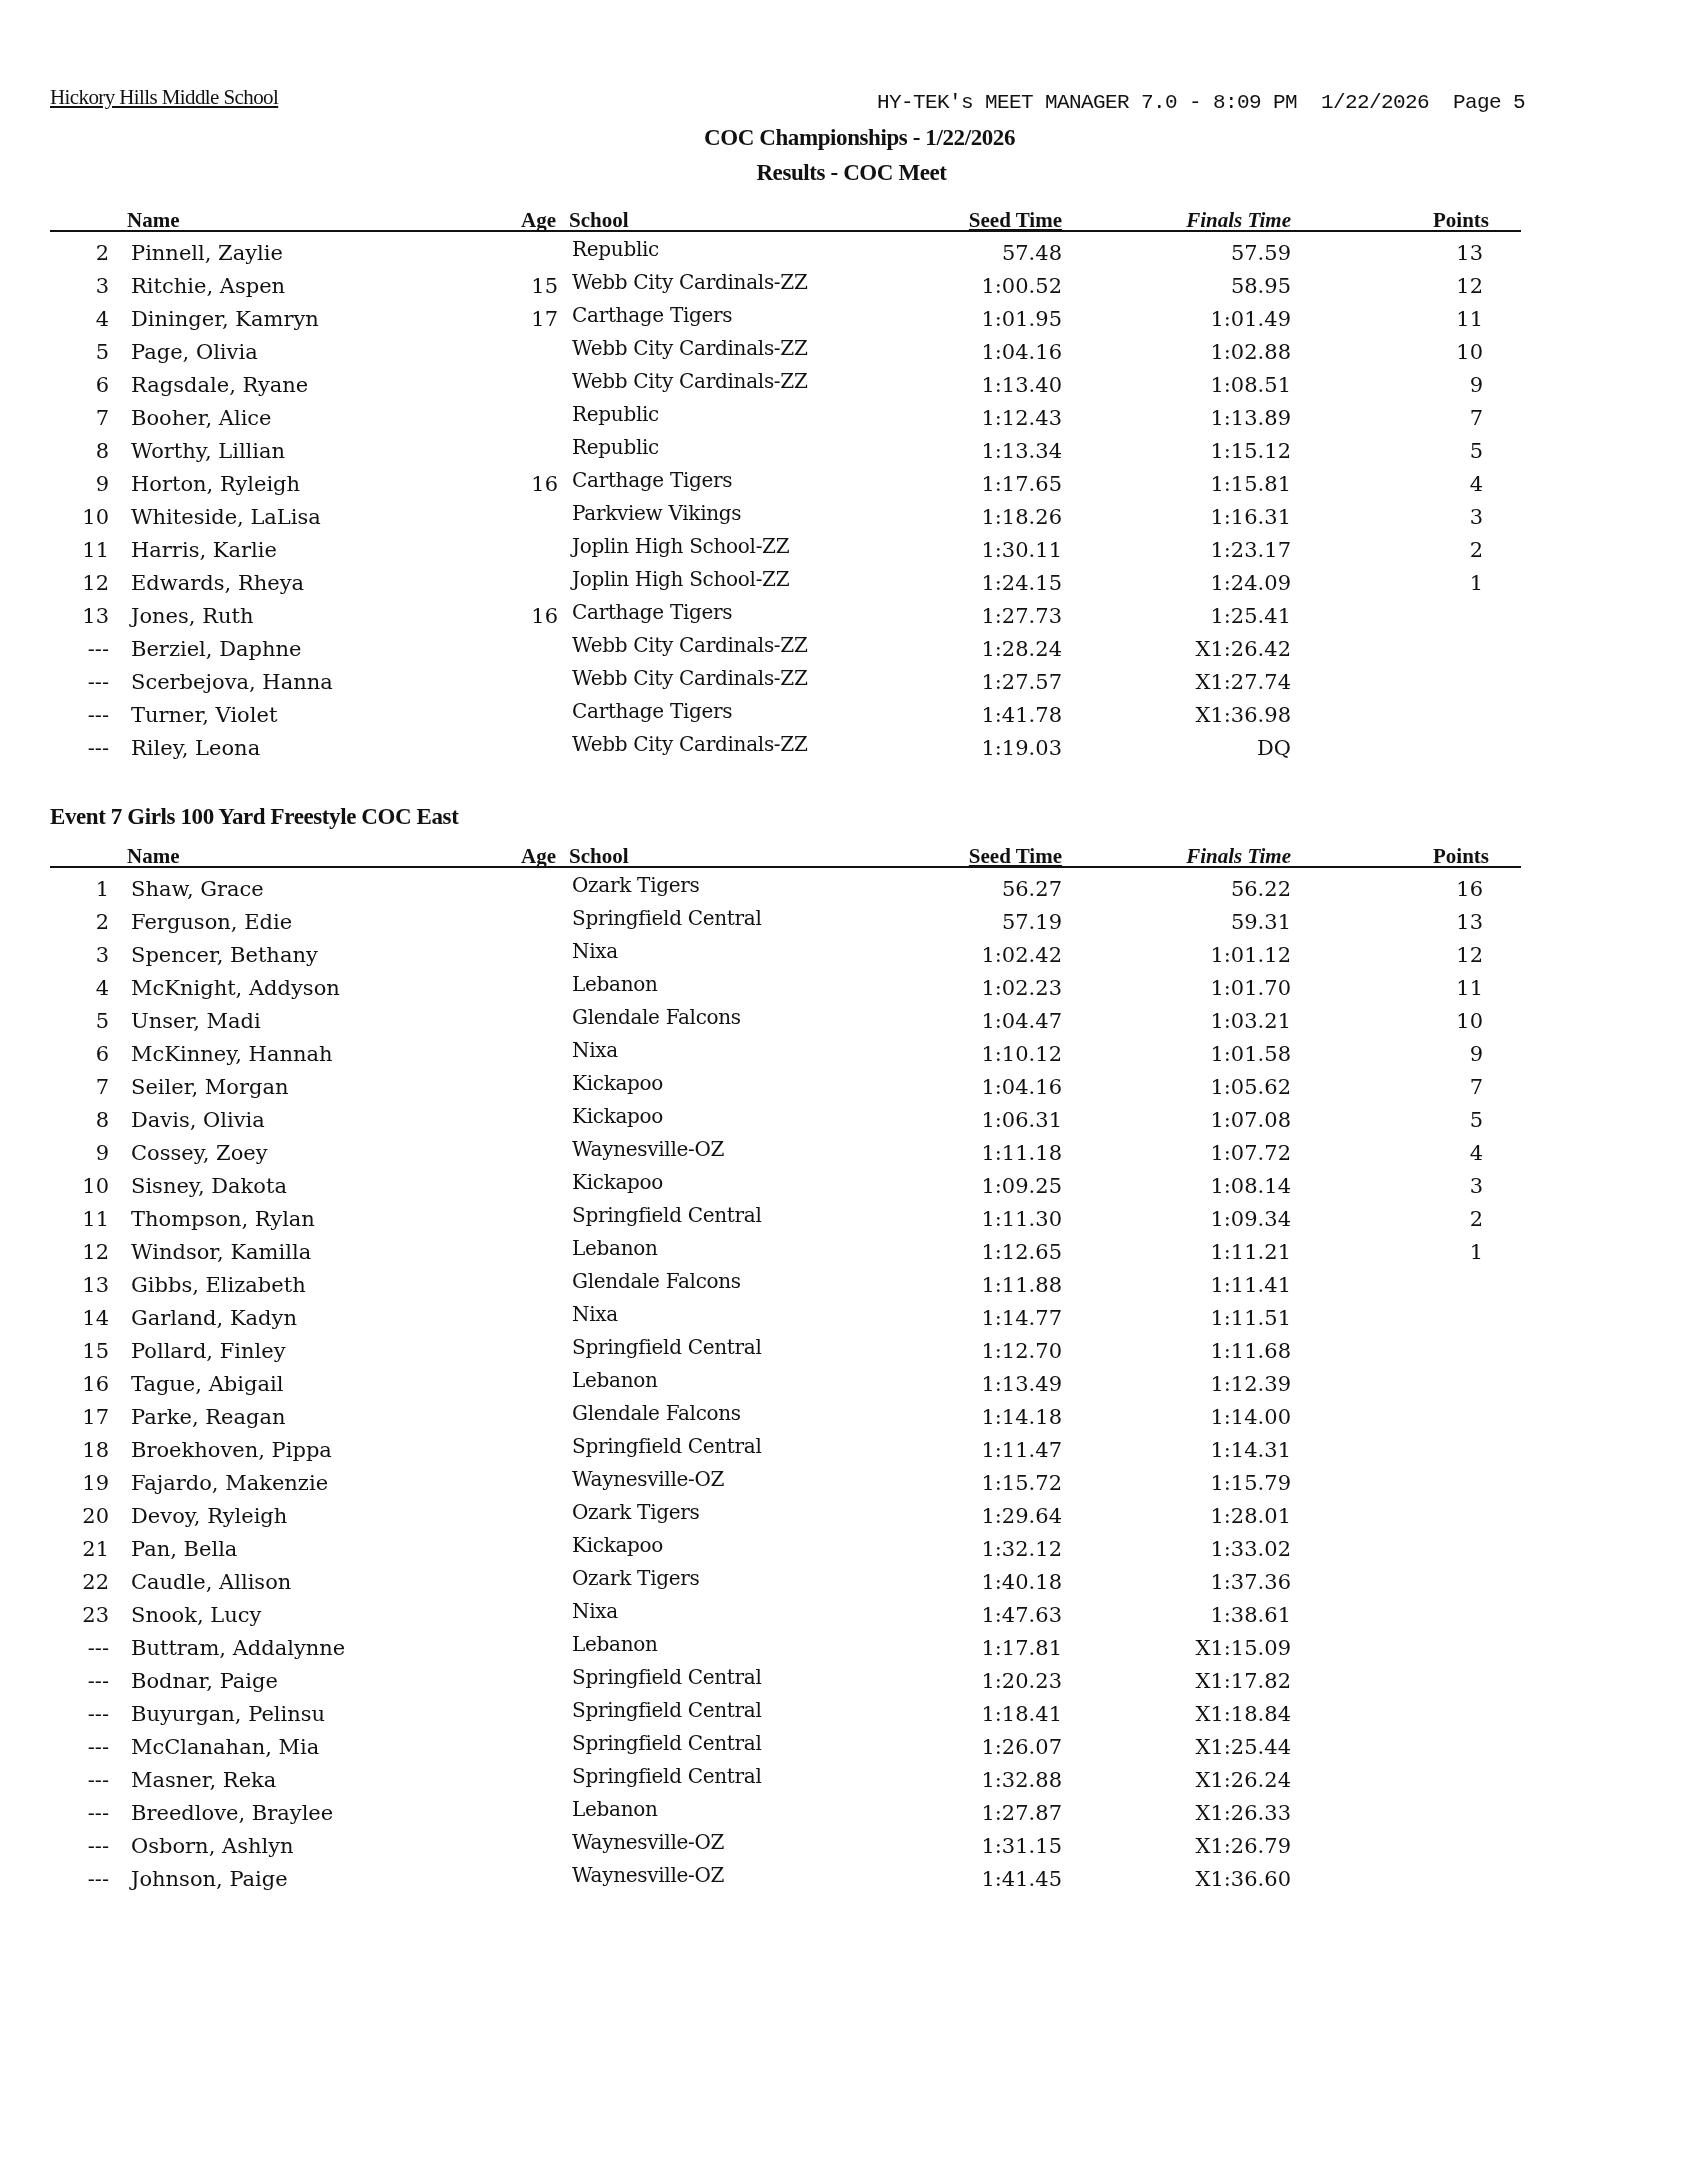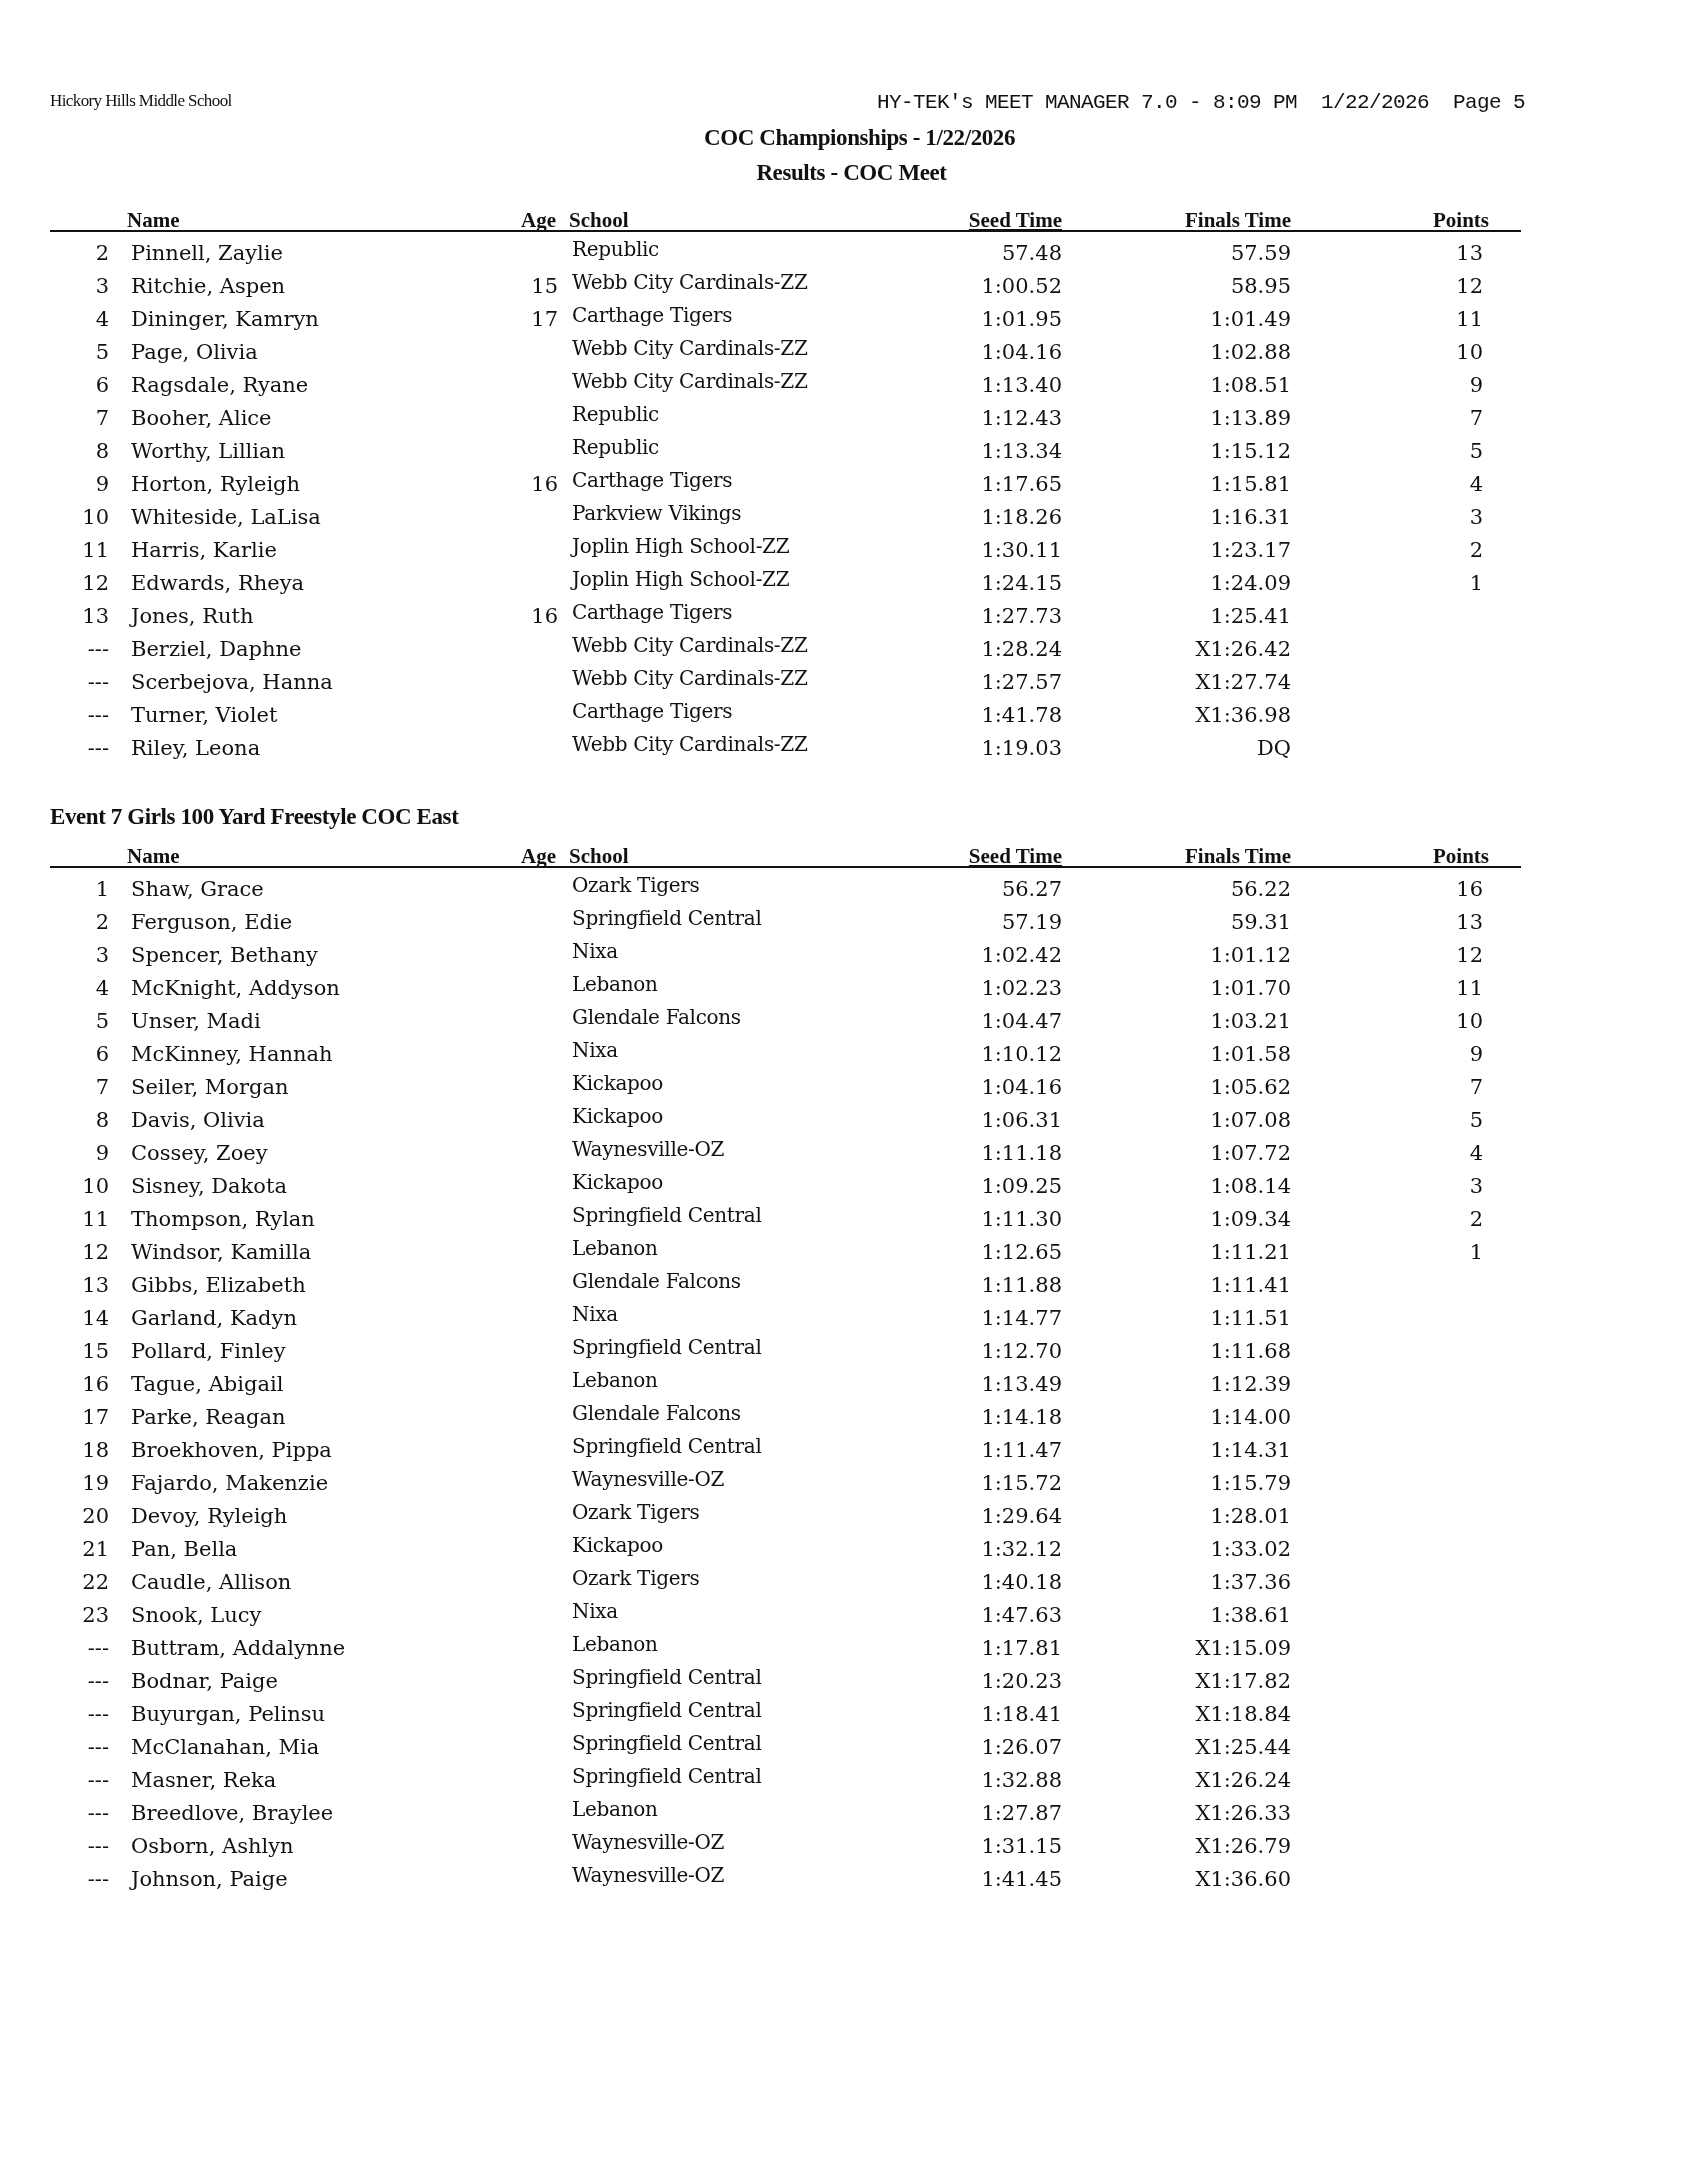--- a/index.html
+++ b/index.html
@@ -3,23 +3,24 @@
 <meta charset="utf-8">
 <style>
   html, body { margin: 0; padding: 0; background: #ffffff; }
   body {
     width: 1683px; height: 2178px; position: relative; overflow: hidden;
     font-family: "DejaVu Serif", "Liberation Serif", serif;
     color: #111111;
   }
   .page-header { position: absolute; left: 0; top: 0; width: 1683px; }
   .hdr-left {
-    position: absolute; left: 50px; top: 91px;
-    font-size: 17px; letter-spacing: -0.6px;
+    position: absolute; left: 50px; top: 85px;
+    font-size: 21px; letter-spacing: -0.6px;
     font-family: "Liberation Serif", serif;
+    text-decoration: underline;
   }
   .hdr-right {
     position: absolute; right: 158px; top: 91px;
     font-size: 21px; letter-spacing: -0.6px; white-space: pre;
     font-family: Liberation Mono, monospace;
   }
   .meet-title, .meet-sub {
     position: absolute; left: 0; width: 1683px; text-align: center;
     font-weight: bold; font-size: 23px; letter-spacing: -0.4px;
     font-family: "Liberation Serif", serif;
@@ -47,21 +48,21 @@
   .c-age { right: calc(1471px - 508px); text-align: right; }
   .c-school { left: 522px; top: 2px !important; font-size: 20px; letter-spacing: -0.3px; }
   .c-seed { right: calc(1471px - 1012px); text-align: right; }
   .c-finals { right: calc(1471px - 1241px); text-align: right; }
   .c-points { right: calc(1471px - 1433px); text-align: right; }
 
   .h-name { left: 77px; }
   .h-age { right: calc(1471px - 506px); }
   .h-school { left: 519px; }
   .h-seed { right: calc(1471px - 1012px); text-decoration: underline; }
-  .h-finals { right: calc(1471px - 1241px); }
+  .h-finals { right: calc(1471px - 1241px); font-style: italic; }
   .h-points { right: calc(1471px - 1439px); }
 
   #event-west { top: 200px; }
   #event-east { top: 804px; }
   .rows-top { margin-top: 3px; }
 </style>
 </head>
 <body>
 
 <div class="page-header">

